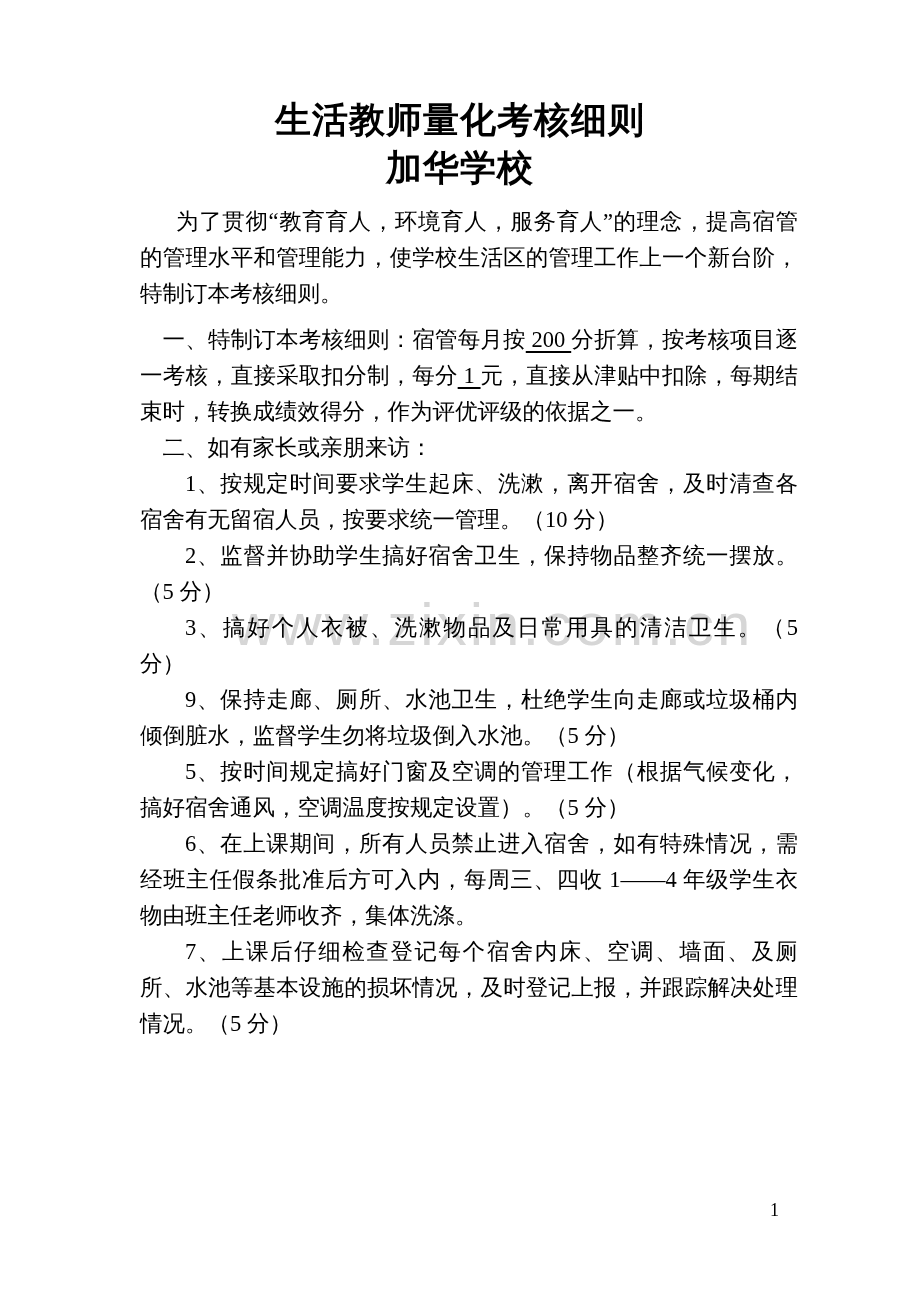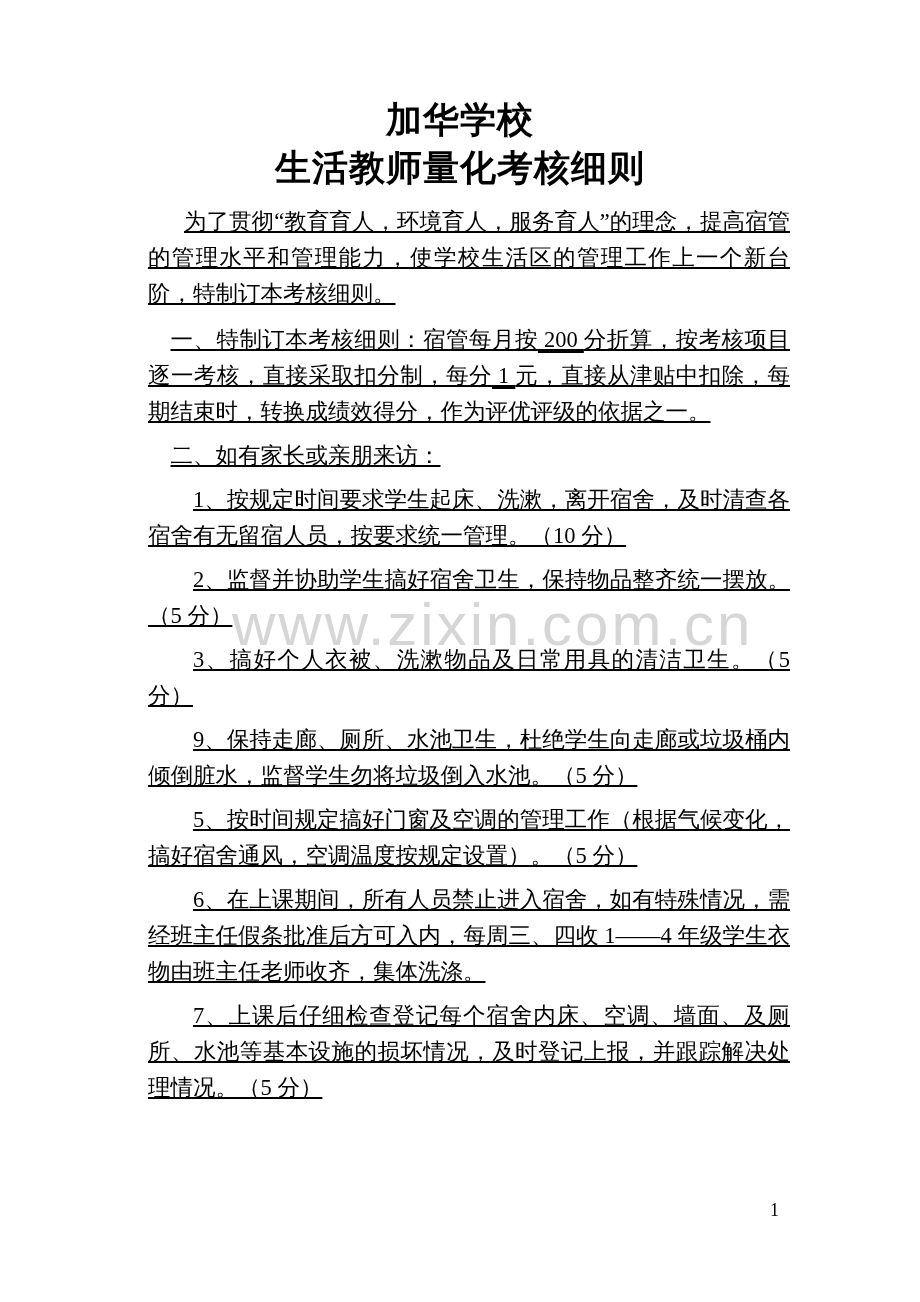--- a/index.html
+++ b/index.html
@@ -42,23 +42,22 @@
   }
   .doc-body {
     position: relative;
     z-index: 1;
     margin: 12px 122px 0 140px;
     font-size: 22.5px;
     line-height: 36px;
     text-align: justify;
   }
   .doc-body p {
-    margin: 8px;
+    margin: 0;
     padding: 0;
-    text-decoration: underline;
   }
   .p-intro { text-indent: 1.6em; }
   .p-sec   { text-indent: 1.0em; }
   .p-sec1  { margin-top: 10px !important; }
   .p-item  { text-indent: 2.0em; }
   .doc-body u {
     text-decoration: underline;
     text-underline-offset: 4px;
   }
   .page-number {
@@ -72,22 +71,22 @@
   }
 </style>
 </head>
 <body>
 
 <div class="page">
 
   <div class="watermark">www.zixin.com.cn</div>
 
   <header class="titles">
+    <div>生活教师量化考核细则</div>
     <div>加华学校</div>
-    <div>生活教师量化考核细则</div>
   </header>
 
   <main class="doc-body">
 
     <p class="p-intro">为了贯彻“教育育人，环境育人，服务育人”的理念，提高宿管的管理水平和管理能力，使学校生活区的管理工作上一个新台阶，特制订本考核细则。</p>
 
     <p class="p-sec p-sec1"><span>一、特制订本考核细则：宿管每月按</span><u> 200 </u><span>分折算，按考核项目逐一考核，直接采取扣分制，每分</span><u> 1 </u><span>元，直接从津贴中扣除，每期结束时，转换成绩效得分，作为评优评级的依据之一。</span></p>
 
     <p class="p-sec">二、如有家长或亲朋来访：</p>
 

